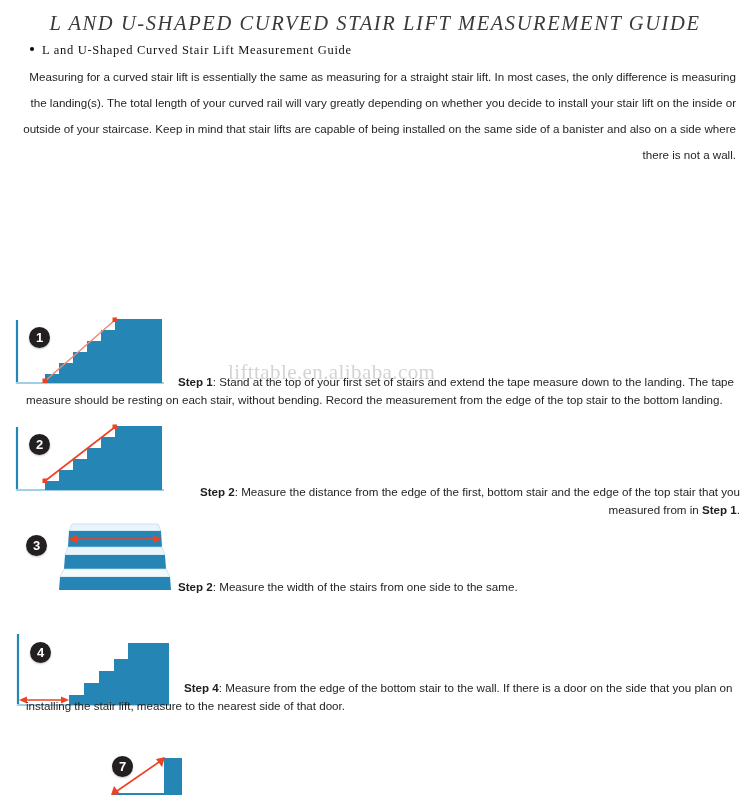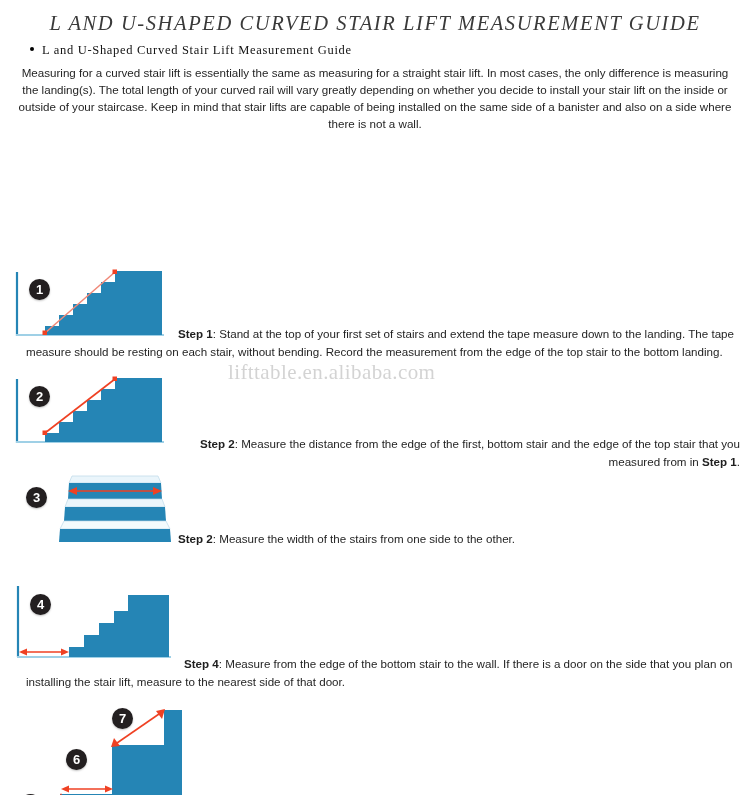--- a/index.html
+++ b/index.html
@@ -55,25 +55,25 @@
   }
   .bullet-label {
     font-family: "Liberation Serif", serif;
     font-size: 12.5px;
     letter-spacing: 0.7px;
     color: #111;
   }
 
   
   .intro {
-    margin: 6px 14px 4px 14px;
+    margin: 6px 14px 16px 14px;
     font-size: 11.6px;
-    line-height: 17px;
+    line-height: 26px;
     color: #1f1f1f;
-    text-align: center;
+    text-align: right;
   }
 
   
   .body-text {
     font-size: 11.6px;
     line-height: 17.5px;
     color: #1f1f1f;
   }
   .body-text b { font-weight: 700; }
 
@@ -199,39 +199,39 @@
         <polygon points="5,55 115,55 116,68 4,68" fill="#2585b5"></polygon>
 
         <line x1="20" y1="17" x2="100" y2="17" stroke="#ef4123" stroke-width="1.5"></line>
         <polygon points="13,17 22,13 22,21" fill="#ef4123"></polygon>
         <polygon points="107,17 98,13 98,21" fill="#ef4123"></polygon>
       </svg>
     </div>
     <div class="badge" style="left:26px; top:351px;">3</div>
 
     <div class="step-para body-text" style="top:394px;">
-      <span class="indent-pad" style="width:152px;"></span><b>Step 2</b><span>: </span><span>Measure the width of the stairs from one side to the other.</span>
+      <span class="indent-pad" style="width:152px;"></span><b>Step 2</b><span>: </span><span>Measure the width of the stairs from one side to the same.</span>
     </div>
   </div>
 
   <div class="step-block">
     <div class="fig" style="top:447px;">
       <svg width="160" height="80" viewBox="0 0 160 80">
         <path d="M4 3 L4 74" stroke="#2585b5" stroke-width="2.2" fill="none"></path>
         <path d="M3 74 L157 74" stroke="#9fd0e6" stroke-width="2.2" fill="none"></path>
         <path d="M55 74 L55 64 L70 64 L70 52 L85 52 L85 40 L100 40 L100 28 L114 28 L114 12 L155 12 L155 74 Z" fill="#2585b5"></path>
 
         <line x1="11" y1="69" x2="49" y2="69" stroke="#ef4123" stroke-width="1.4"></line>
         <polygon points="5,69 13,65.5 13,72.5" fill="#ef4123"></polygon>
         <polygon points="55,69 47,65.5 47,72.5" fill="#ef4123"></polygon>
       </svg>
     </div>
     <div class="badge" style="left:30px; top:458px;">4</div>
 
-    <div class="step-para body-text" style="top:519px;">
+    <div class="step-para body-text" style="top:495px;">
       <span class="indent-pad" style="width:158px;"></span><b>Step 4</b><span>: </span><span>Measure from the edge of the bottom stair to the wall. If there is a door on the side that you plan on installing the stair lift, measure to the nearest side of that door.</span>
     </div>
   </div>
 
   <div class="step-block">
     <div class="fig" style="top:563px; left:14px;">
       <svg width="176" height="158" viewBox="0 0 176 158">
 
         <path d="M6 158 L6 131 L46 131 L46 95 L98 95 L98 46 L150 46 L150 11 L168 11 L168 158 Z" fill="#2585b5"></path>
 

